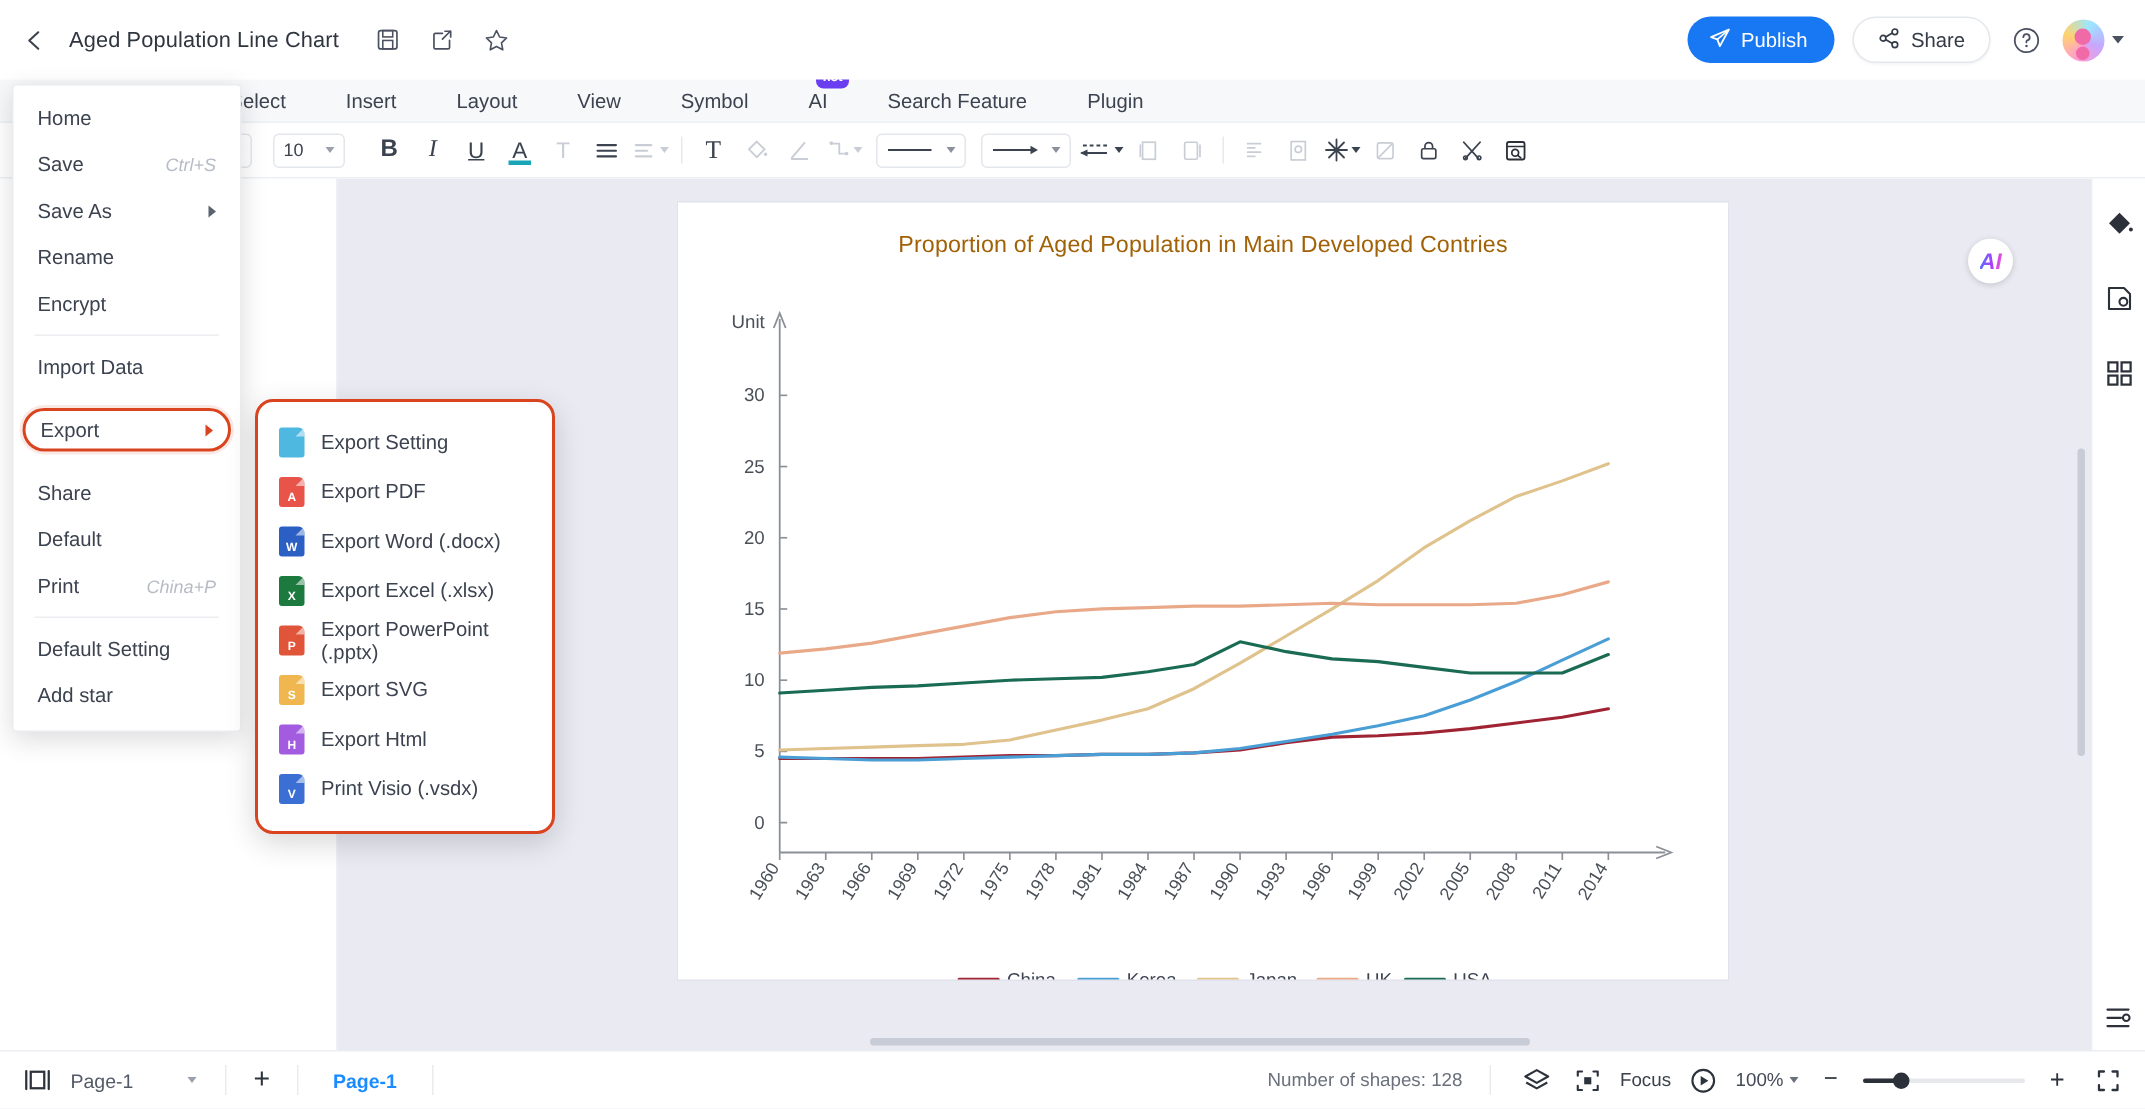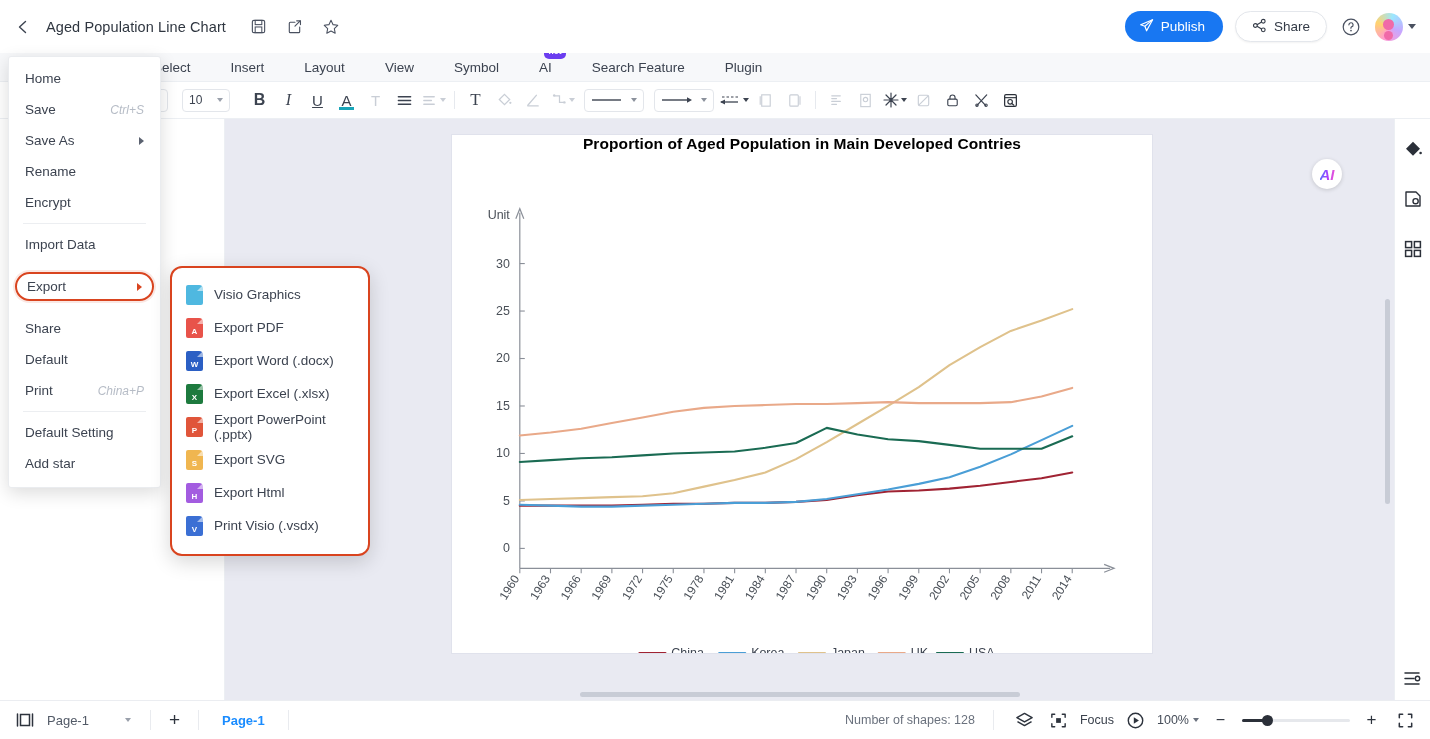--- a/index.html
+++ b/index.html
@@ -145,22 +145,22 @@
     position:absolute; right:40px; top:180px; width:5px; height:205px;
     background:#c8ccd6; border-radius:3px;
   }
   .hscroll{
     position:absolute; left:580px; bottom:3px; width:440px; height:5px;
     background:#c8ccd6; border-radius:3px;
   }
 
   
   .chart-title{
-    text-align:center; font-size:15.5px; font-weight:bold; color:#000000;
-    letter-spacing:.1px;
+    text-align:center; font-size:15.5px; font-weight:normal; color:#a16207;
+    margin-top:20px; letter-spacing:.1px;
   }
   .plot{ position:absolute; left:0; top:0; width:100%; height:100%; }
 
   
   .filemenu{
     position:absolute; left:8px; top:56px; width:153px; background:#fff;
     border:1px solid #eaecef; border-radius:3px;
     box-shadow:0 5px 18px rgba(0,0,0,.14); padding:6px 0 8px; z-index:60;
   }
   .fm-item{
@@ -627,21 +627,21 @@
     <span>Default Setting</span>
   </div>
   <div class="fm-item">
     <span>Add star</span>
   </div>
 </div>
 
 <div class="submenu" id="export-submenu">
     <div class="sm-item">
       <span class="ficon" style="background: rgb(79, 184, 224);"></span>
-      <span class="sm-label">Visio Graphics</span>
+      <span class="sm-label">Export Setting</span>
     </div>
     <div class="sm-item">
       <span class="ficon" style="background: rgb(232, 83, 74);">A</span>
       <span class="sm-label">Export PDF</span>
     </div>
     <div class="sm-item">
       <span class="ficon" style="background: rgb(43, 95, 196);">W</span>
       <span class="sm-label">Export Word (.docx)</span>
     </div>
     <div class="sm-item">

